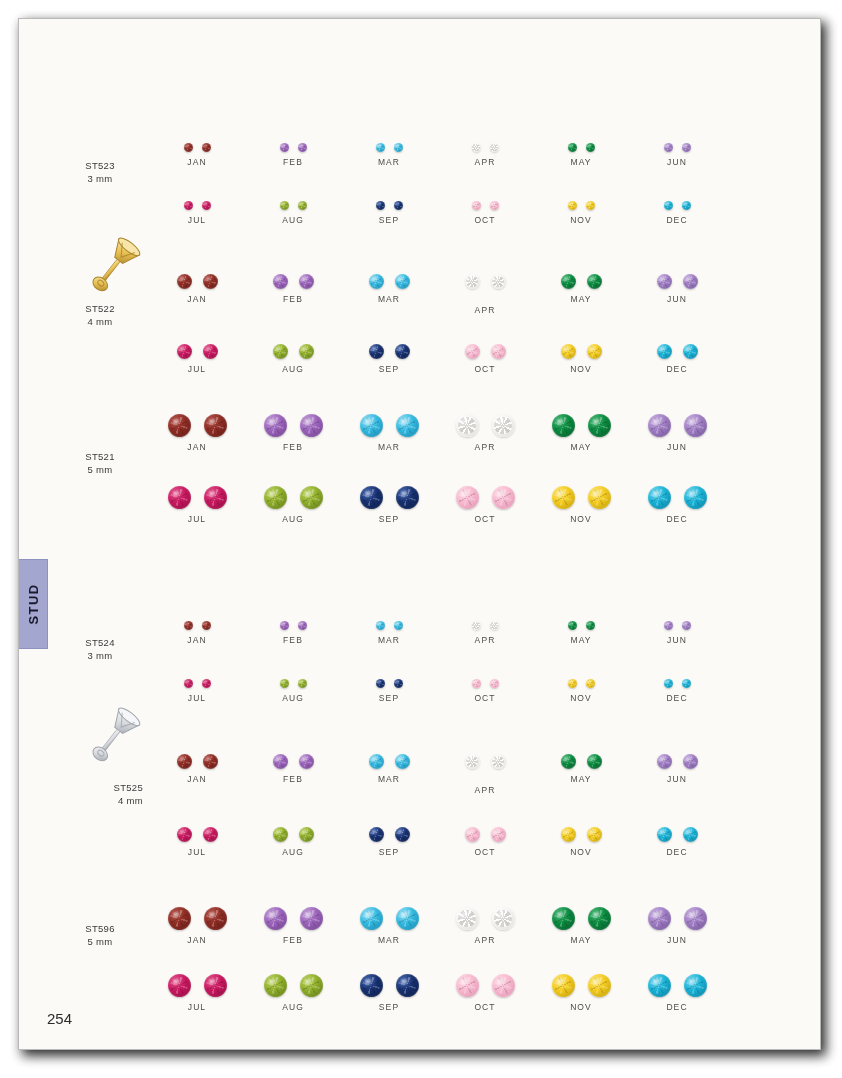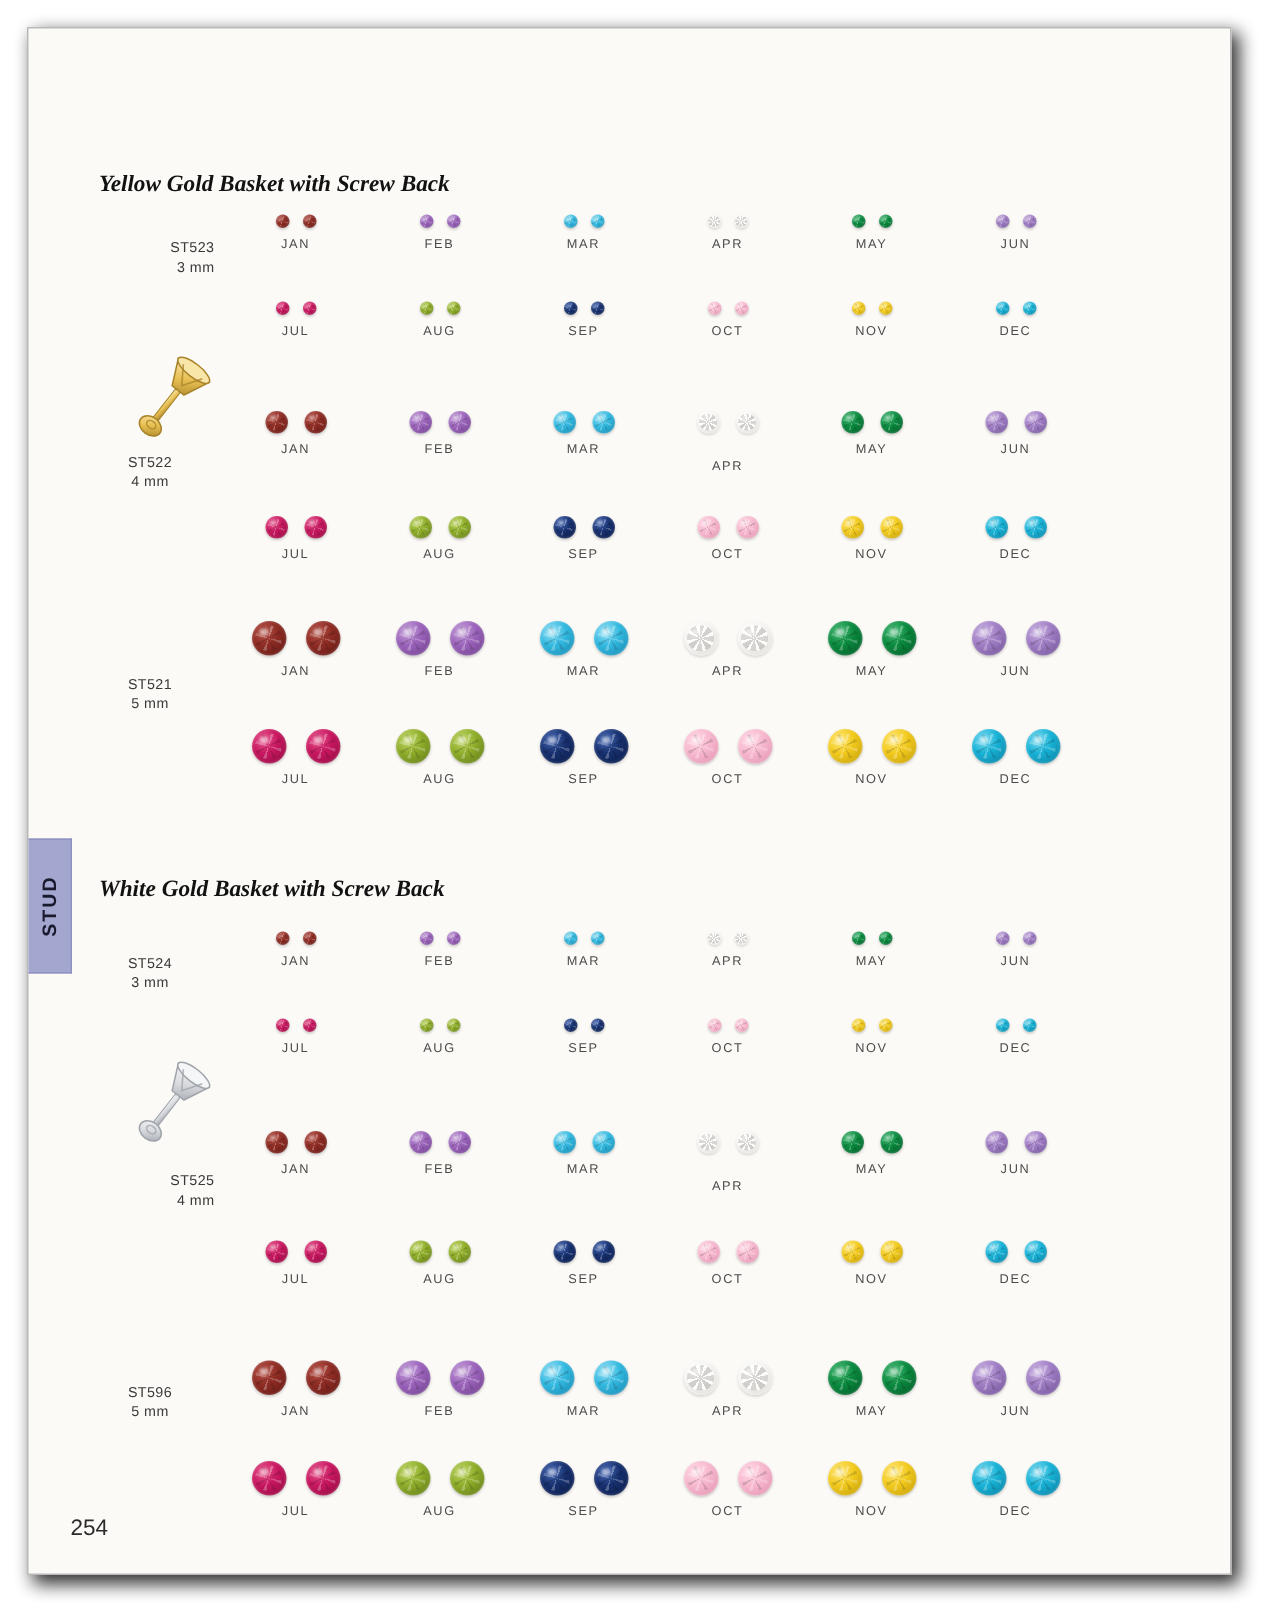--- a/index.html
+++ b/index.html
@@ -167,27 +167,25 @@
 
 <div class="page-shadow"></div>
 
 <div class="page">
 
   <div class="side-tab">
     <span>STUD</span>
   </div>
 
 
-  <div class="section-head sec1-head">Yellow Gold Basket with Screw Back</div>
-  <div class="section-head sec2-head">White Gold Basket with Screw Back</div>
 
   <div class="page-num">254</div>
 
   <div id="content-layer">
-      <div class="code-block" style="left: 38px; top: 140px; text-align: right;">
+      <div class="code-block" style="left: 38px; top: 140px;">
         <div>ST523</div>
         <div>3 mm</div>
       </div>
       <div class="cell" style="left: 124px; top: 124px;">
         <div class="pair" style="--sz: 9px; --gap: 9px;">
           <div class="stone" style="--sz: 9px; --hi: #b8544a; --mid: #8e2c24; --lo: #5e1712;"></div>
           <div class="stone" style="--sz: 9px; --hi: #b8544a; --mid: #8e2c24; --lo: #5e1712;"></div>
         </div>
         <div class="mlabel">JAN</div>
       </div>

